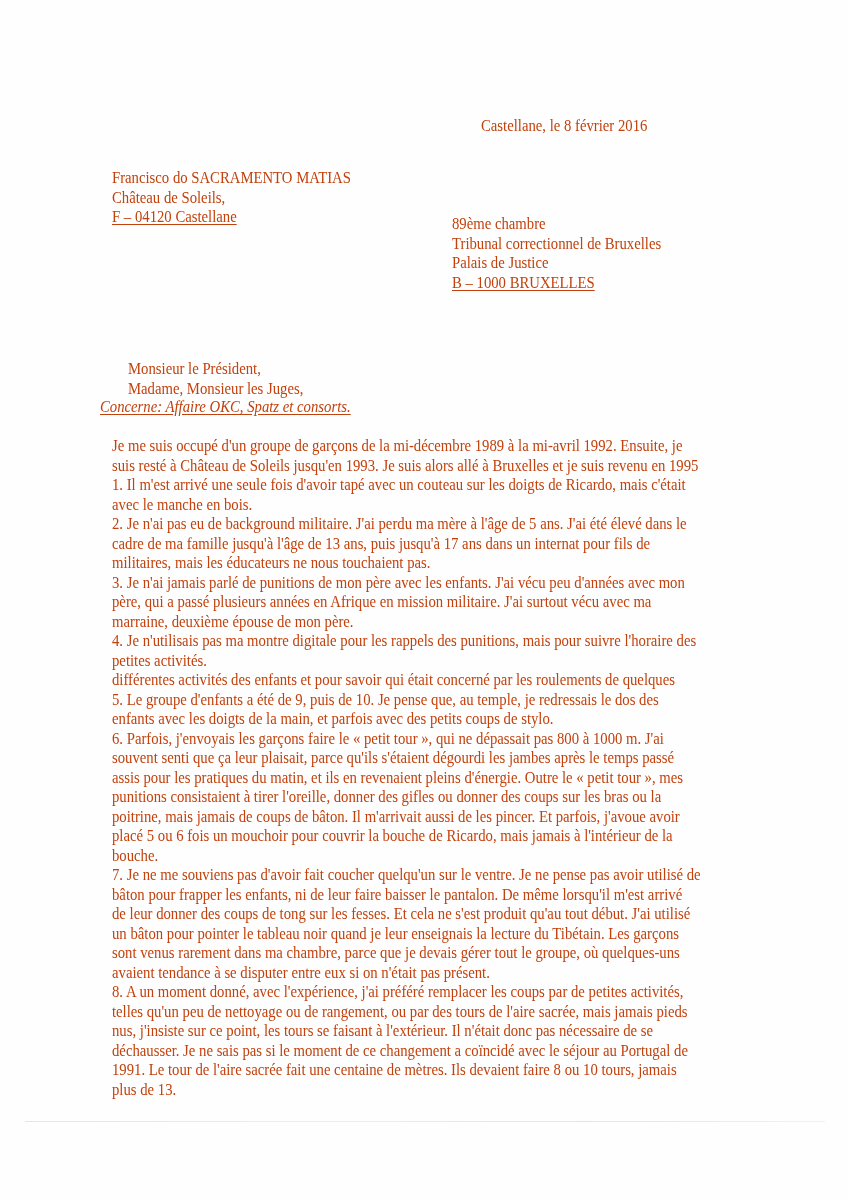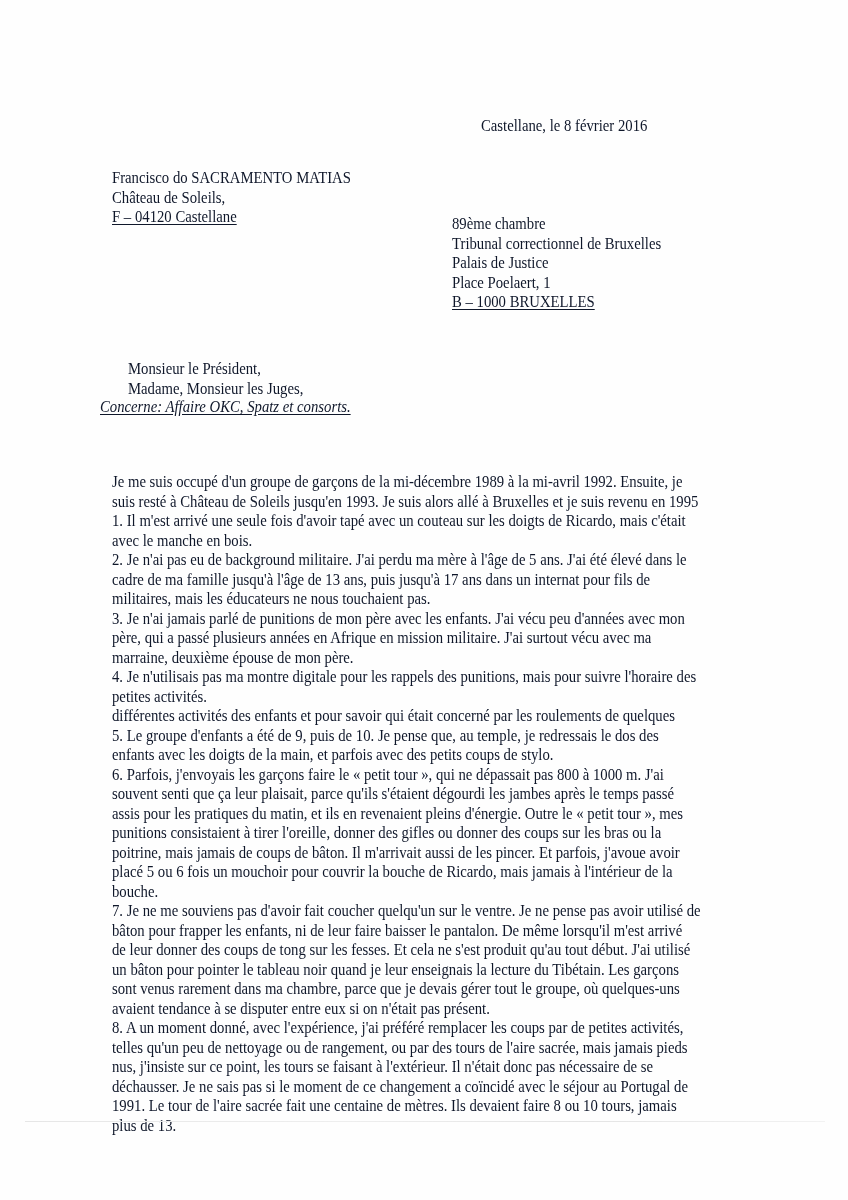--- a/index.html
+++ b/index.html
@@ -1,33 +1,33 @@
 <!DOCTYPE html>
 <html><head>
 <meta charset="utf-8">
 <style>
   html, body { margin: 0; padding: 0; background: #ffffff; }
   body { width: 848px; height: 1200px; position: relative; overflow: hidden; }
   .page {
     position: absolute; left: 0; top: 0; width: 848px; height: 1200px;
     background: #fefefe;
     font-family: "Liberation Serif", "DejaVu Serif", serif;
-    color: #0f172a;
+    color: #c2410c;
     font-size: 16px;
   }
   .line { position: absolute; white-space: nowrap; line-height: 19.5px; }
   .cond { display: inline-block; transform-origin: left top; transform: scaleX(0.92); }
   .u { text-decoration: underline; text-underline-offset: 2px; }
   .i { font-style: italic; }
   #date { left: 481px; top: 116px; }
   #sender { left: 112px; top: 168px; }
   #recipient { left: 452px; top: 214px; }
   #salutation { left: 128px; top: 347px; margin-top: 12px; }
   #subject { left: 100px; top: 397px; }
-  #body { left: 112px; top: 436px; width: 630px; margin-top: 36px; }
+  #body { left: 112px; top: 436px; width: 630px; }
   .para-line { display: block; height: 19.5px; line-height: 19.5px; }
   .scanline {
     position: absolute; left: 25px; top: 1121px; width: 800px; height: 1px;
     background: linear-gradient(to right, #e6e6e6, #eeeeee 40%, #e4e4e4 70%, #f2f2f2);
   }
 </style>
 </head>
 <body>
 
 <div class="page">
@@ -39,21 +39,20 @@
   <div class="line" id="sender">
     <div><span class="cond">Francisco do SACRAMENTO MATIAS</span></div>
     <div><span class="cond">Château de Soleils,</span></div>
     <div><span class="cond u">F – 04120 Castellane</span></div>
   </div>
 
   <div class="line" id="recipient">
     <div><span class="cond">89ème chambre</span></div>
     <div><span class="cond">Tribunal correctionnel de Bruxelles</span></div>
     <div><span class="cond">Palais de Justice</span></div>
-    <div><span class="cond">Place Poelaert, 1</span></div>
     <div><span class="cond u">B – 1000 BRUXELLES</span></div>
   </div>
 
   <div class="line" id="salutation">
     <div><span class="cond">Monsieur le Président,</span></div>
     <div><span class="cond">Madame, Monsieur les Juges,</span></div>
   </div>
 
   <div class="line" id="subject">
     <span class="cond i u">Concerne: Affaire OKC, Spatz et consorts.</span>

